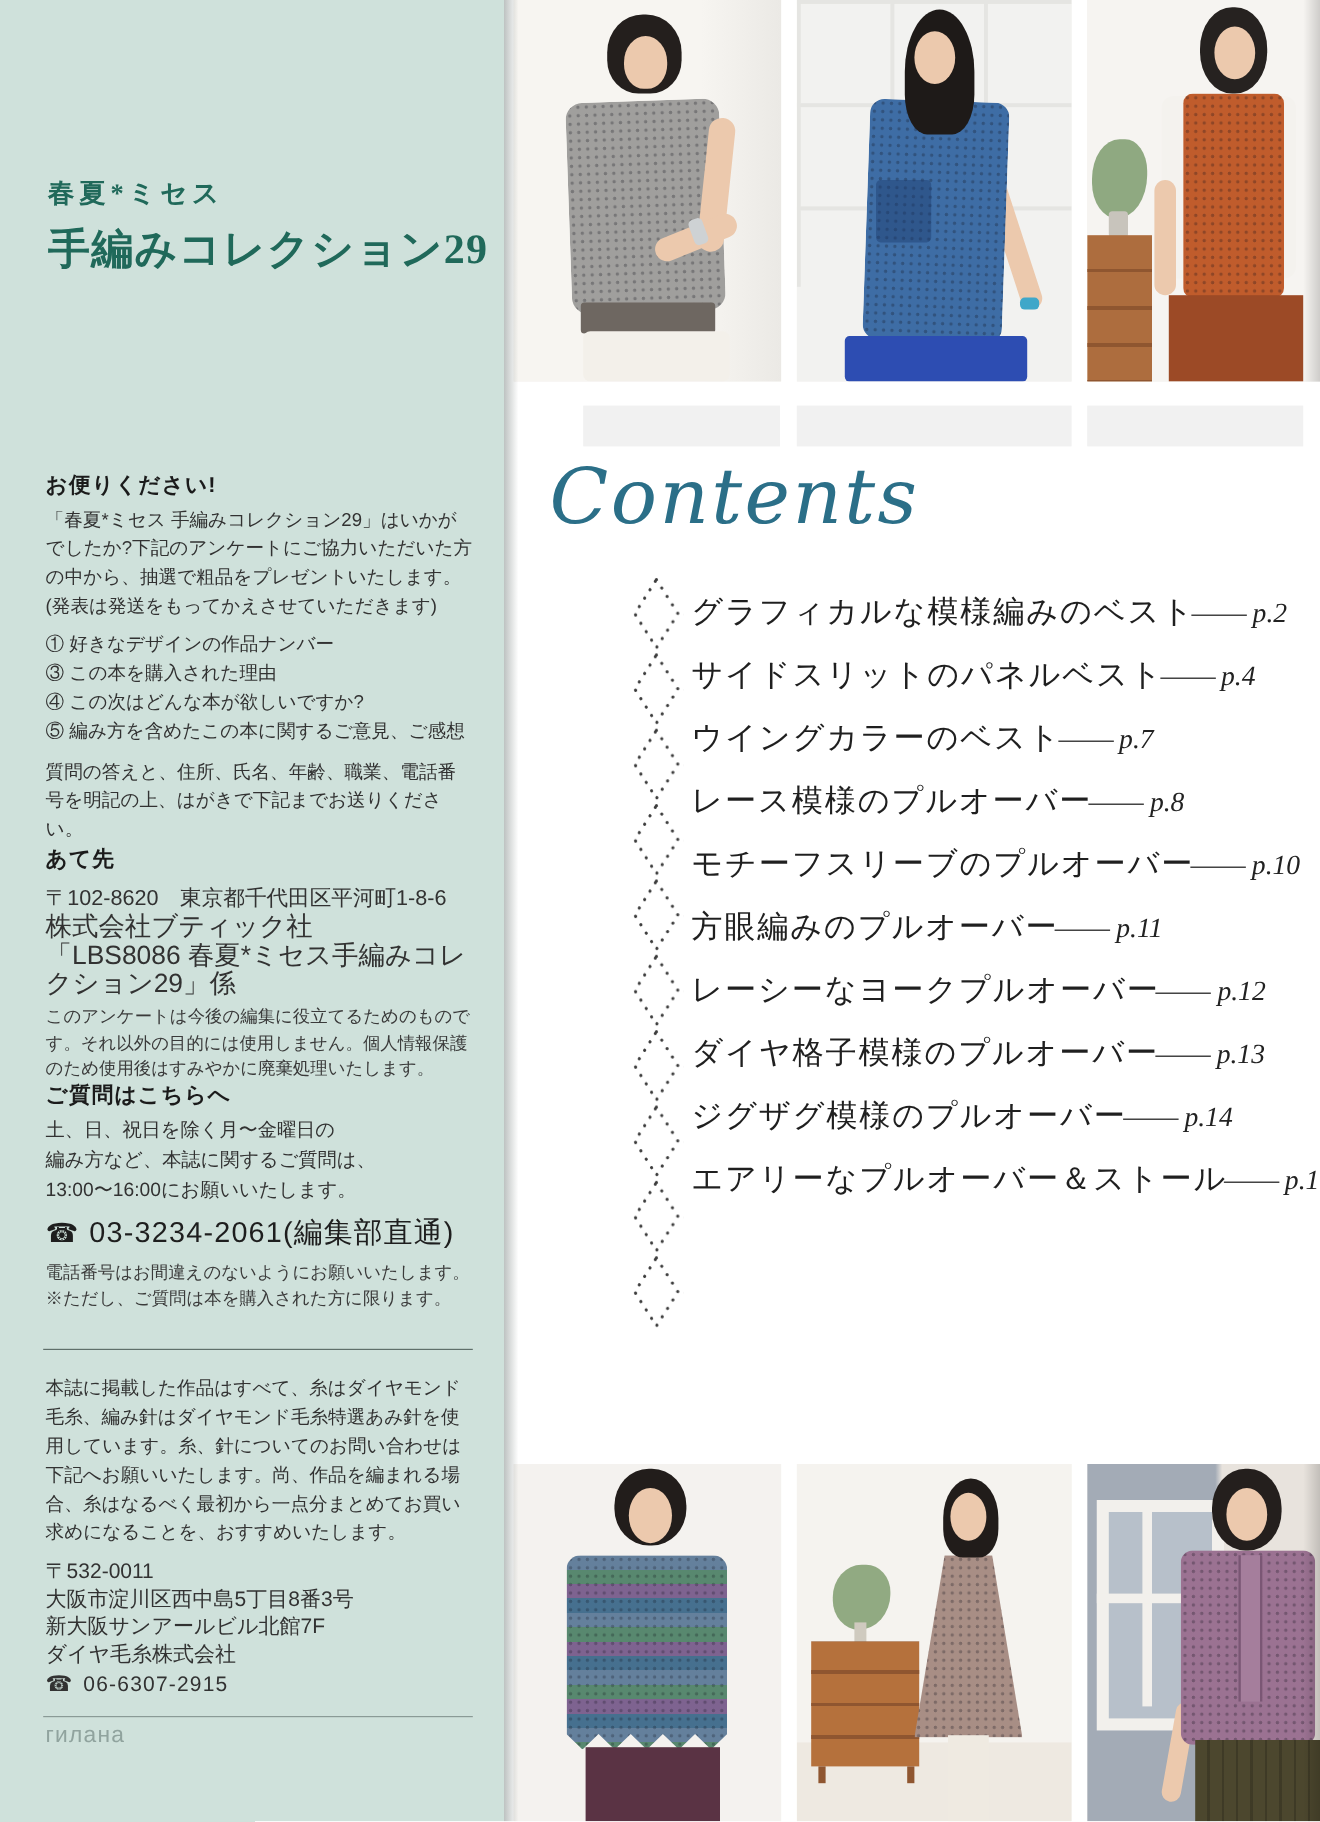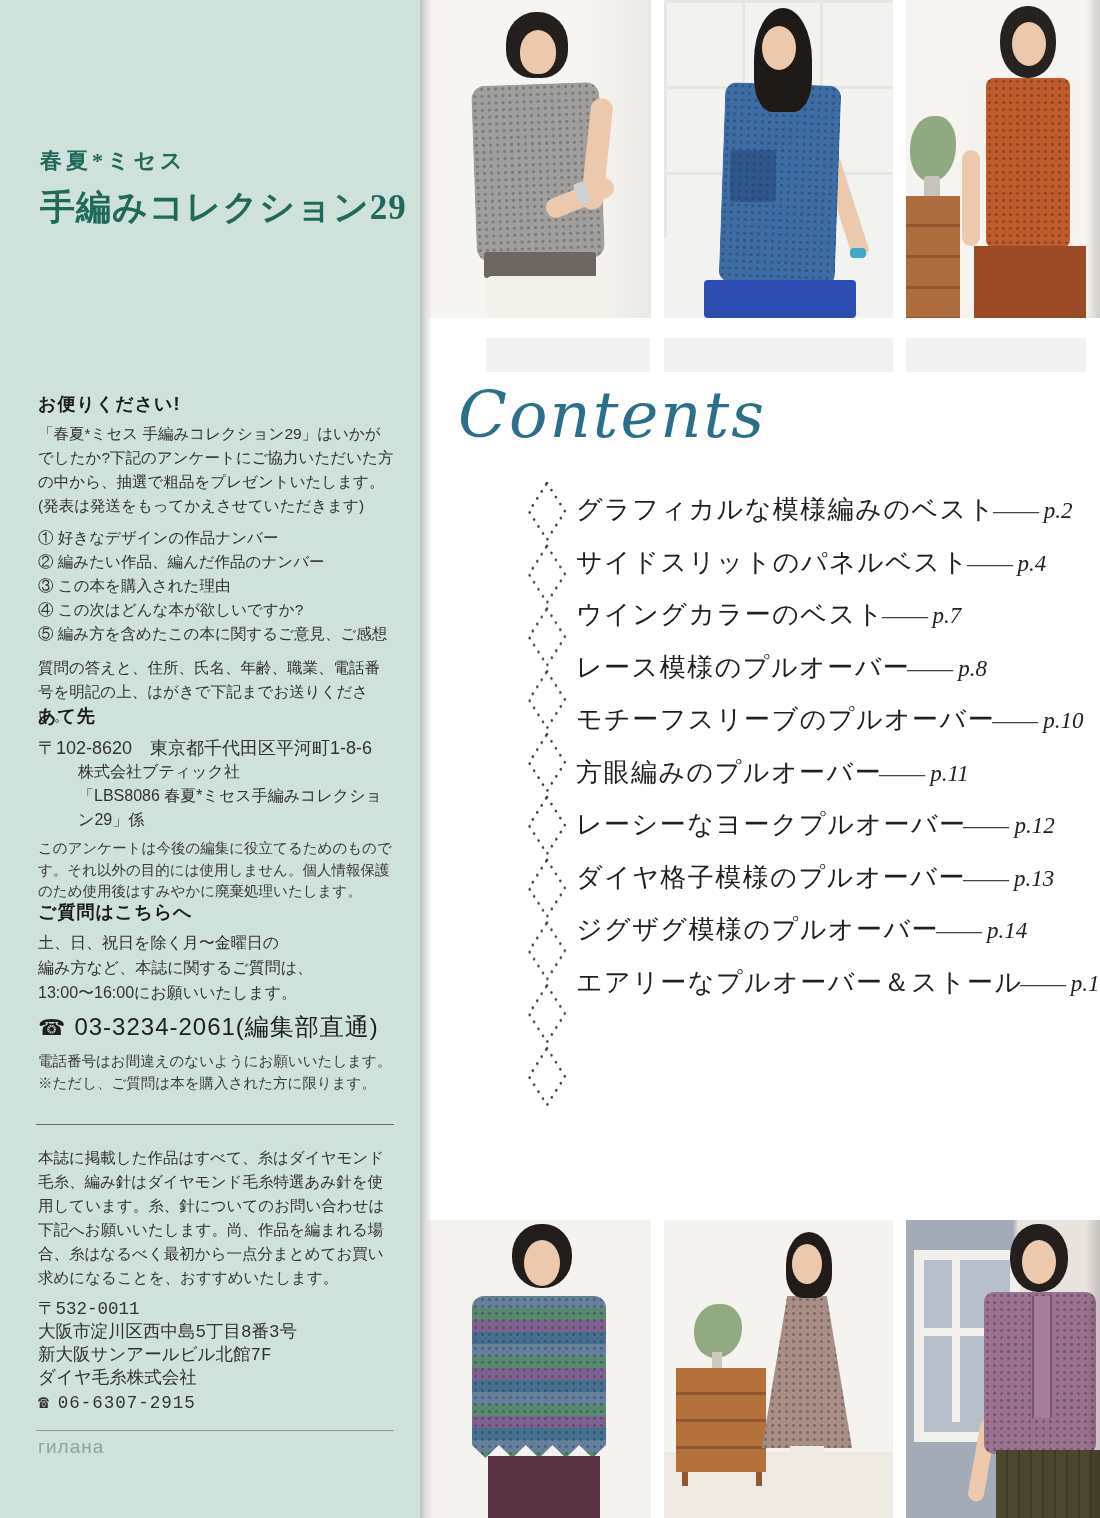--- a/index.html
+++ b/index.html
@@ -17,31 +17,31 @@
 
   .sec{position:absolute;left:38px;width:356px;color:#323232;}
   .sec h3{margin:0 0 6px 0;font-size:18px;color:#1b1b1b;letter-spacing:1px;}
   .sec p{margin:0;font-size:15.5px;line-height:24px;word-break:break-all;}
   .sec .lines div{font-size:15.5px;line-height:24px;}
   .sec-feedback{top:392px;}
   .sec-feedback .list{margin-top:8px;}
   .sec-feedback .note{margin-top:10px;}
   .sec-address{top:704px;}
   .sec-address .addr{font-size:18px;line-height:24px;margin-top:8px;word-break:break-all;}
-  .sec-address .addr2{font-size:16px;line-height:24px;margin-left:40px;}
+  .sec-address .addr2{font-size:22px;line-height:24px;}
   .small-note{font-size:14.5px !important;line-height:21.5px !important;color:#3a3a3a;margin-top:6px !important;}
   .sec-questions{top:900px;}
   .sec-questions .lines div{font-size:16px;line-height:25px;}
   .phone-line{margin-top:6px;font-size:24px;color:#1e1e1e;letter-spacing:1px;white-space:nowrap;}
   .phone-line .ph-ic{font-size:22px;margin-right:8px;}
   .sec-questions .small-note{margin-top:8px !important;}
   .rule{position:absolute;left:36px;width:358px;height:1px;background:#5f6f6a;}
   .rule-1{top:1124px;}
   .sec-yarn{top:1146px;}
-  .sec-yarn .addr-lines div{font-size:17.5px;line-height:23px;font-family:Liberation Mono, monospace;}
+  .sec-yarn .addr-lines div{font-size:17.5px;line-height:23px;}
   .sec-yarn .addr-lines{margin-top:8px;}
   .phone-line2{font-size:20px;margin-top:2px;letter-spacing:1px;}
   .phone-line2 .ph-ic{font-size:18px;margin-right:8px;}
   .wm-rule{position:absolute;left:36px;top:1430px;width:358px;height:1px;background:#8a9a96;}
   .watermark{position:absolute;left:38px;top:1436px;font-size:19px;color:#90a39e;letter-spacing:1px;}
 
   
   .contents-heading{position:absolute;left:458px;top:378px;margin:0;
     font-family:"DejaVu Serif",serif;font-style:italic;font-weight:400;
     font-size:64px;color:#2b6f88;letter-spacing:2px;}
@@ -158,21 +158,20 @@
     <div class="mag-title">
       <div class="title-small">春夏*ミセス</div>
       <div class="title-main">手編みコレクション29</div>
     </div>
 
     <section class="sec sec-feedback">
       <h3>お便りください!</h3>
       <p>「春夏*ミセス 手編みコレクション29」はいかがでしたか?下記のアンケートにご協力いただいた方の中から、抽選で粗品をプレゼントいたします。(発表は発送をもってかえさせていただきます)</p>
       <div class="lines list">
         <div>① 好きなデザインの作品ナンバー</div>
-        <div>② 編みたい作品、編んだ作品のナンバー</div>
         <div>③ この本を購入された理由</div>
         <div>④ この次はどんな本が欲しいですか?</div>
         <div>⑤ 編み方を含めたこの本に関するご意見、ご感想</div>
       </div>
       <p class="note">質問の答えと、住所、氏名、年齢、職業、電話番号を明記の上、はがきで下記までお送りください。</p>
     </section>
 
     <section class="sec sec-address">
       <h3>あて先</h3>
       <div class="addr">〒102-8620　東京都千代田区平河町1-8-6</div>

